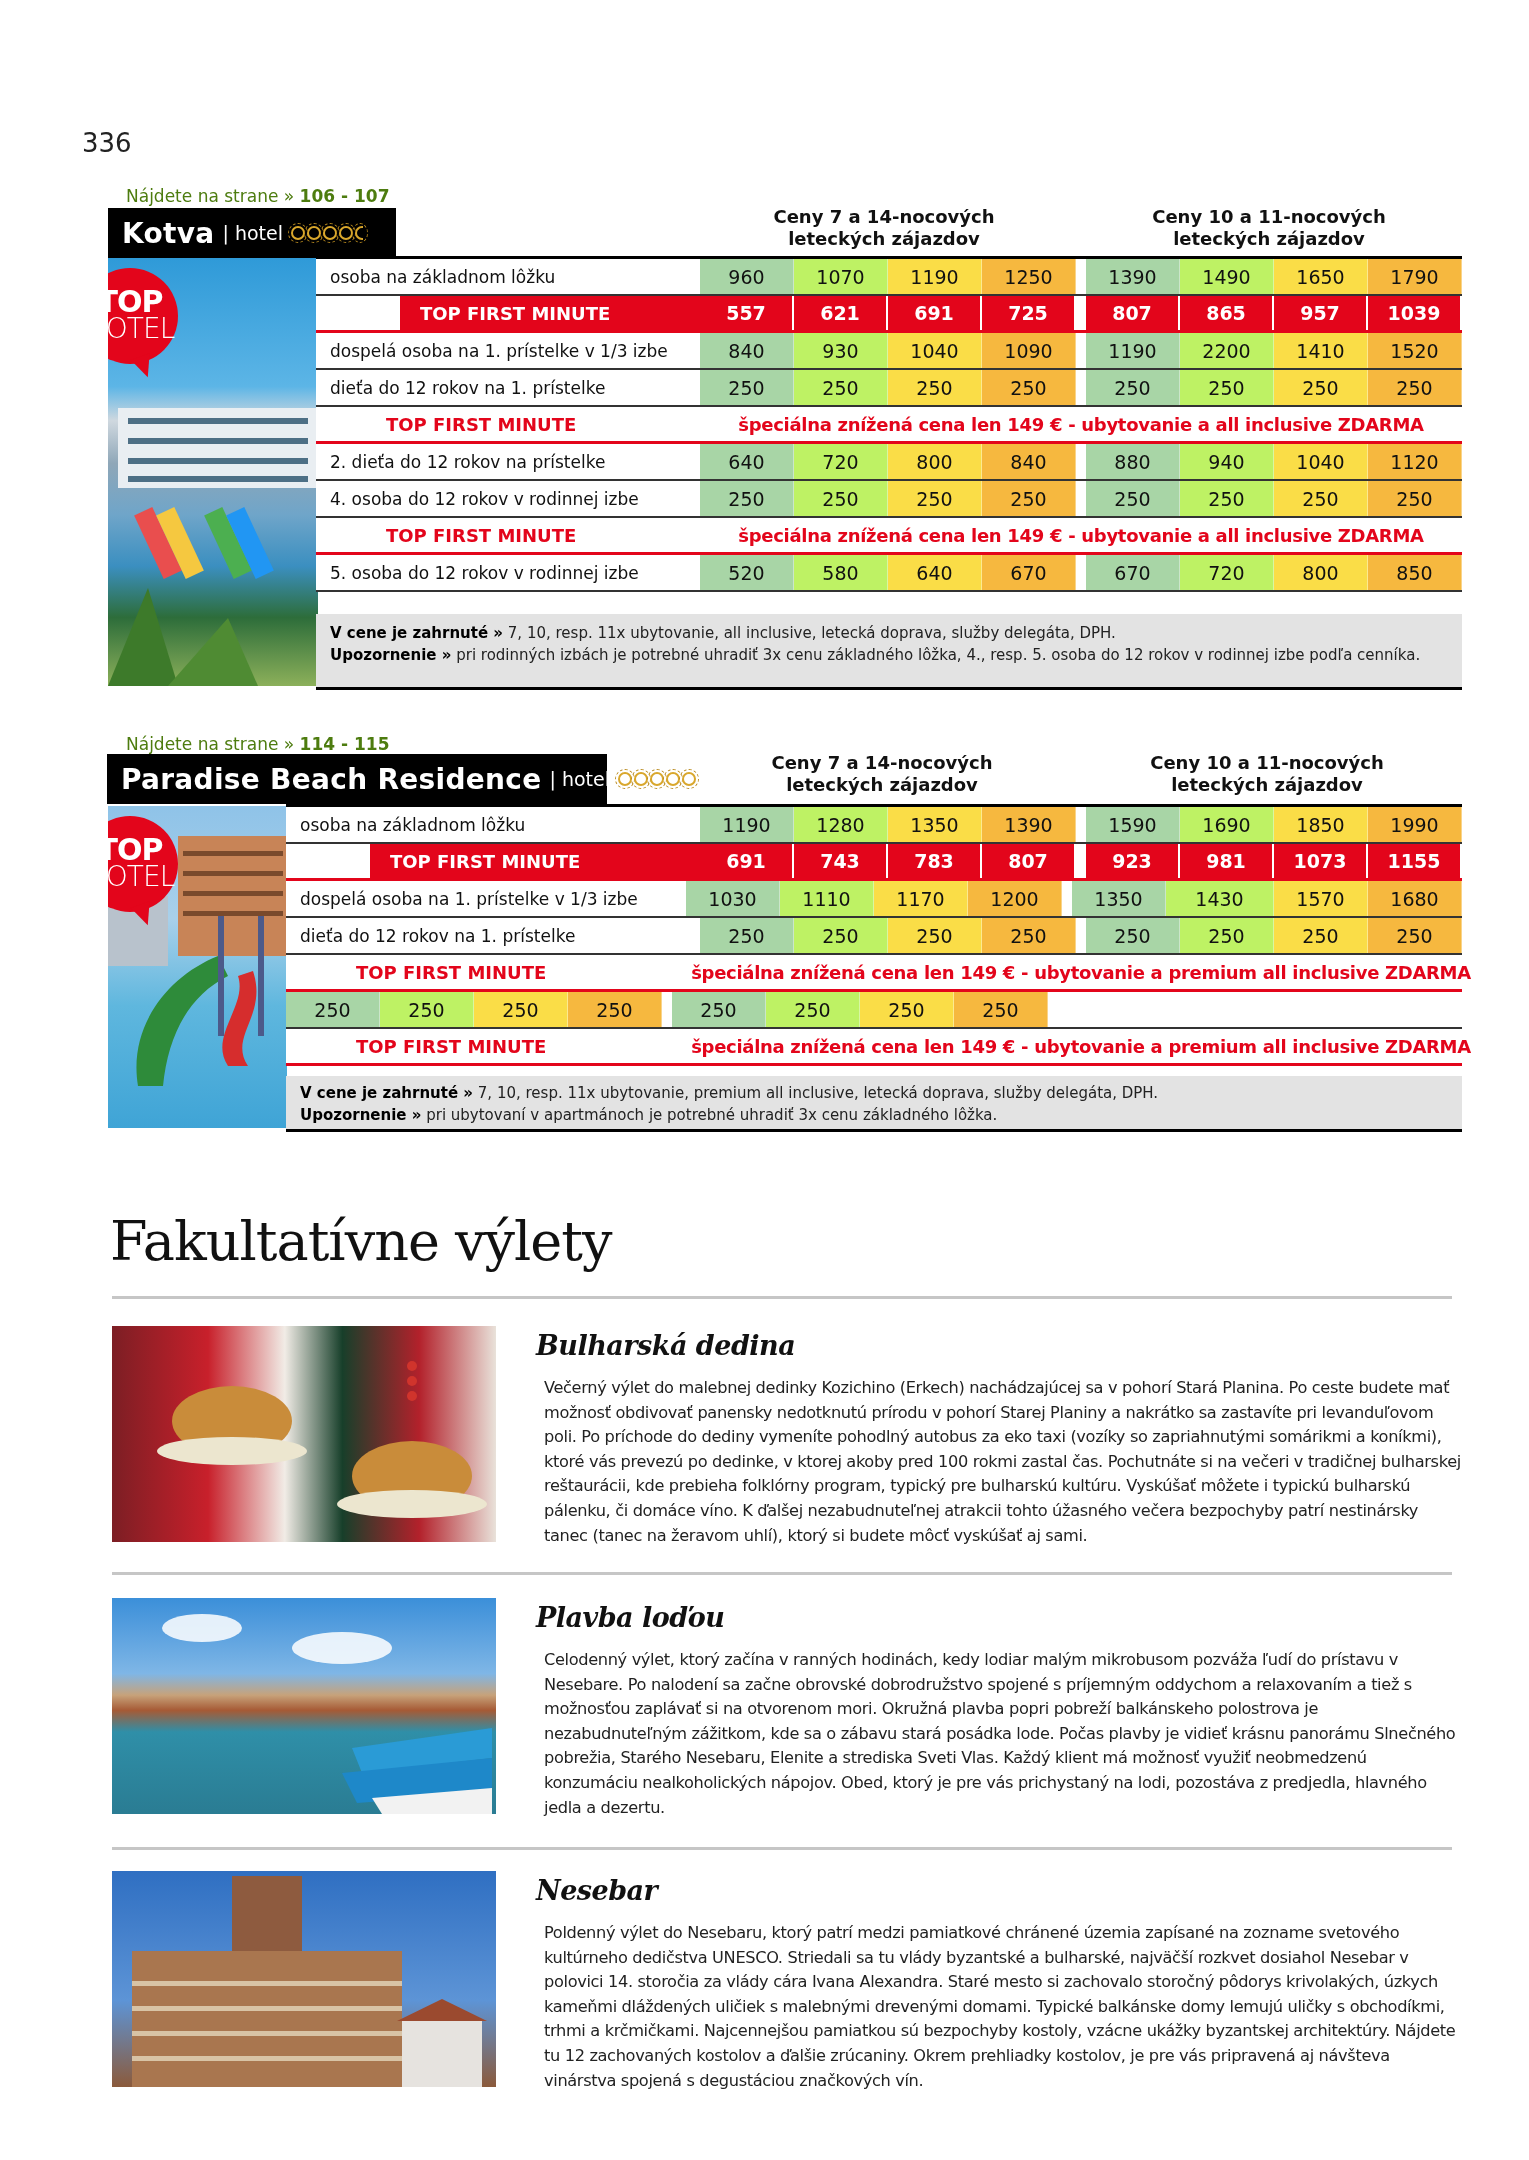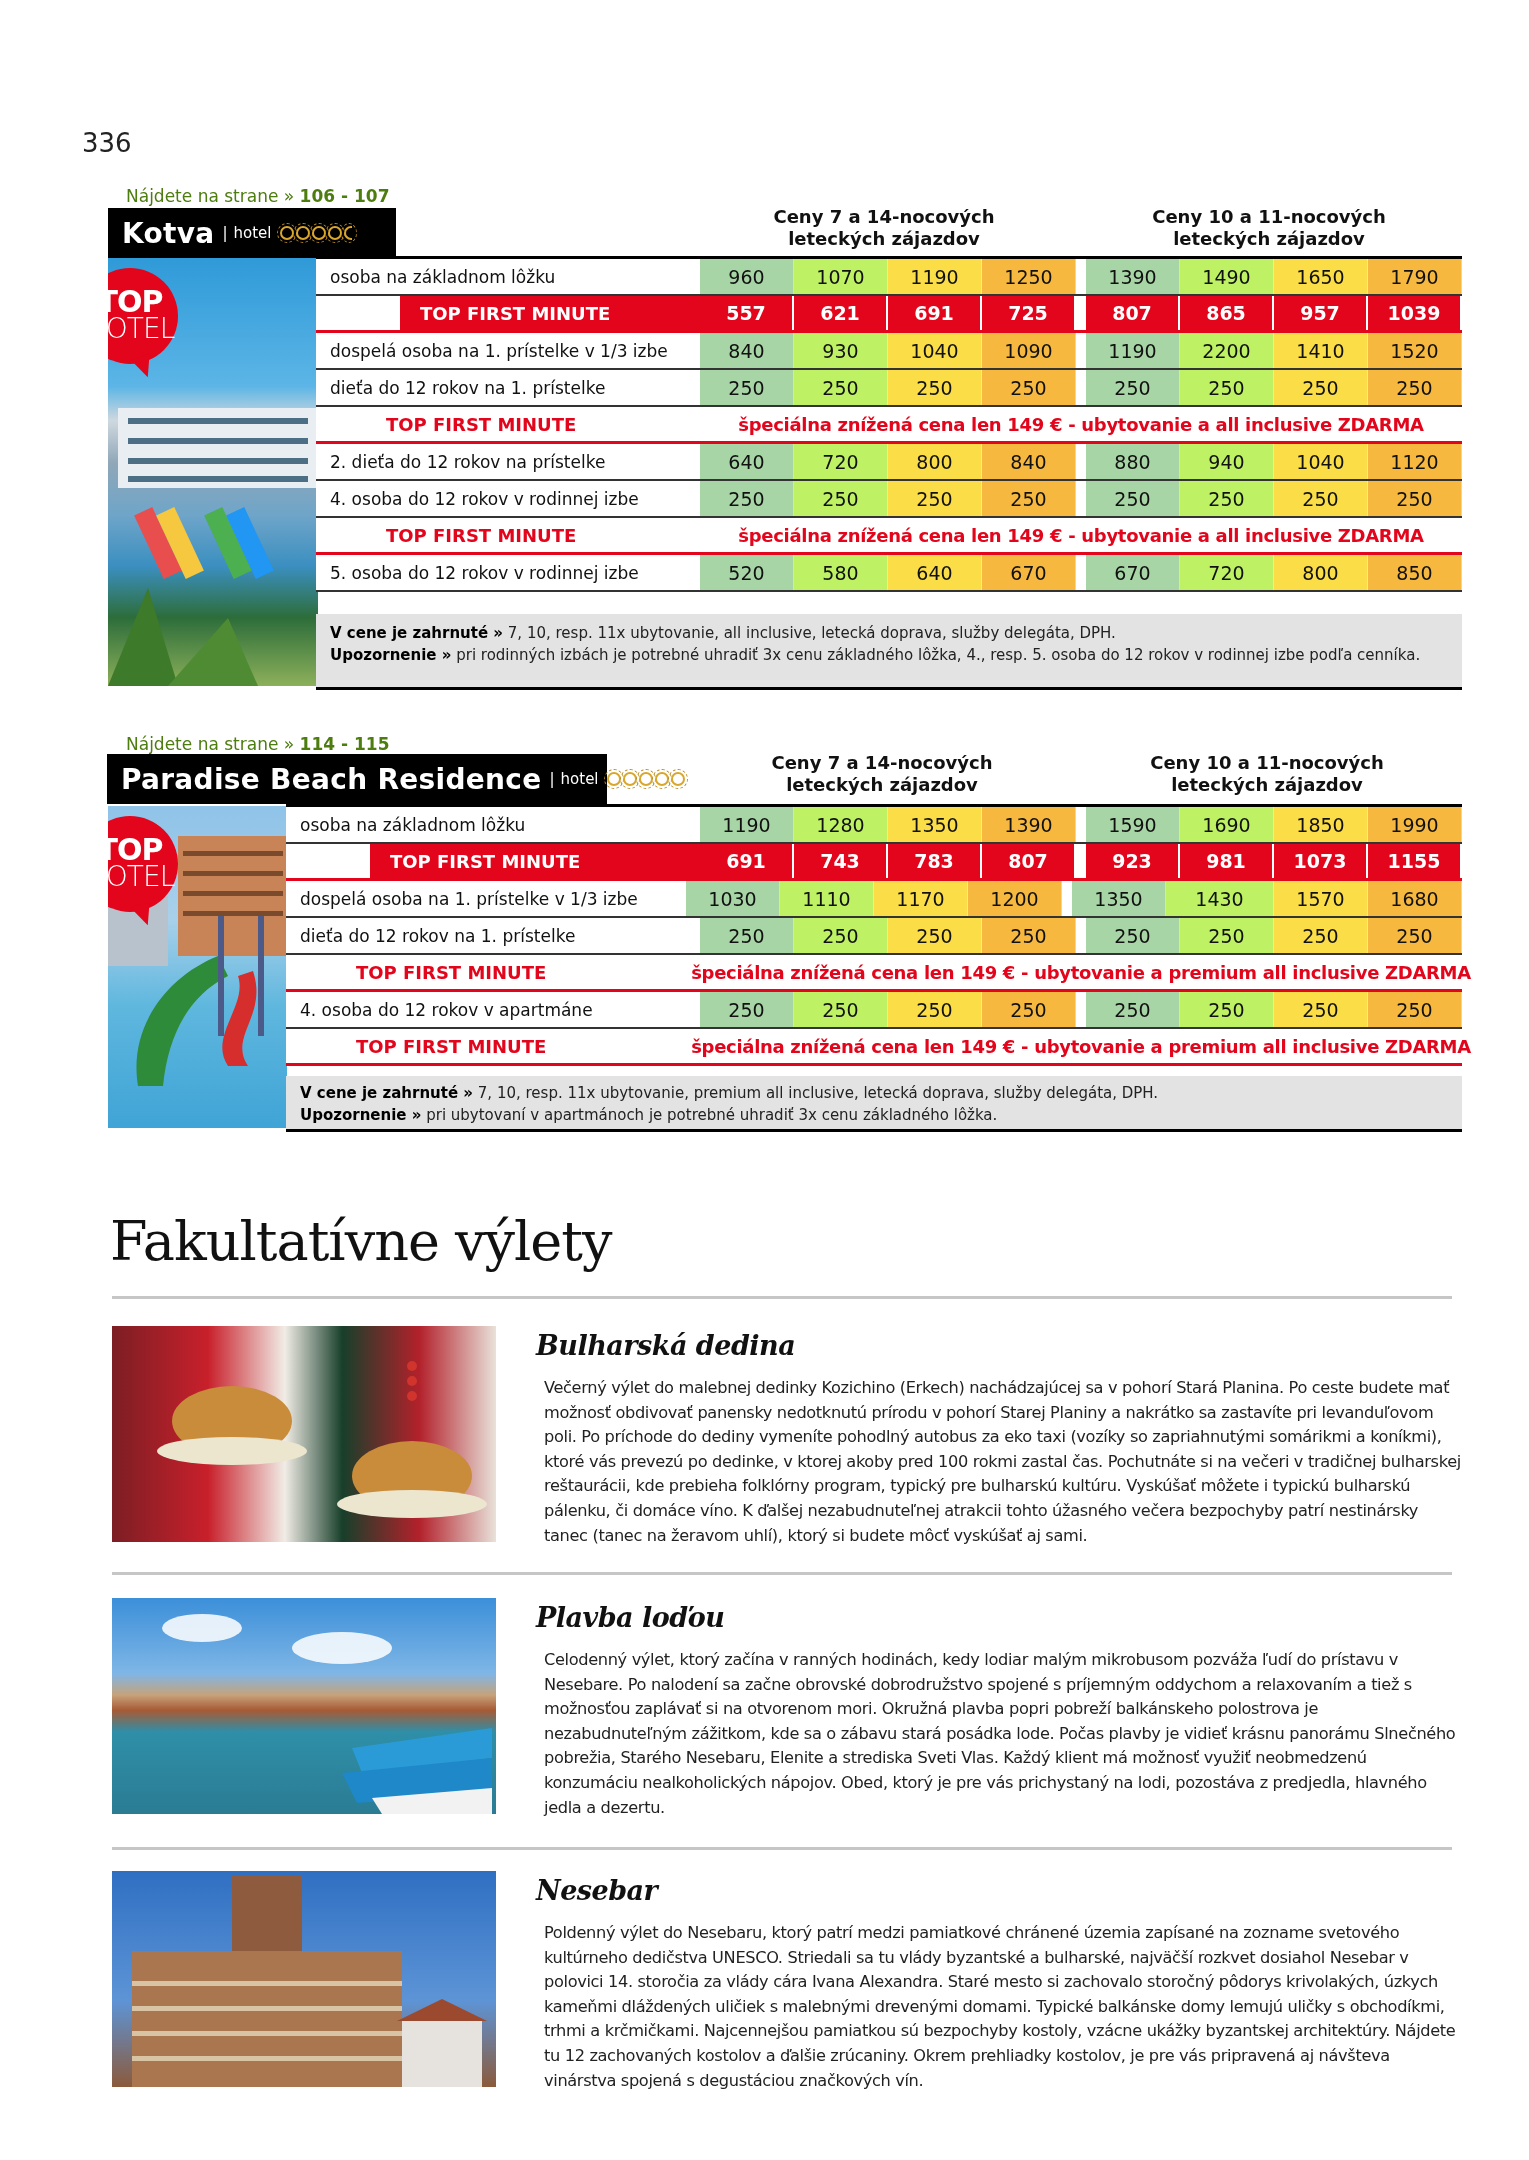--- a/index.html
+++ b/index.html
@@ -7,21 +7,21 @@
   body { position: relative; font-family: "Liberation Sans", sans-serif; color: #111; overflow: hidden; }
 
   .page-number { position: absolute; left: 82px; top: 128px; font-size: 26px; color: #222; font-family: "DejaVu Sans", sans-serif; }
 
   
   .hotel { position: absolute; left: 108px; width: 1354px; }
   .find-on { position: absolute; left: 18px; font-size: 17px; color: #4d7c0f; font-family: "DejaVu Sans", sans-serif; }
   .find-on b { font-weight: 700; }
   .hotel-title { position: absolute; left: 0; height: 50px; background: #000; color: #fff; display: flex; align-items: center; padding-left: 14px; white-space: nowrap; }
   .hotel-name { font-weight: 700; font-size: 28px; letter-spacing: 0.3px; font-family: "DejaVu Sans", sans-serif; }
-  .hotel-type { font-size: 15px; margin-left: 8px; font-family: "DejaVu Sans", sans-serif; }
+  .hotel-type { font-size: 19px; margin-left: 8px; font-family: "DejaVu Sans", sans-serif; }
   .hotel-type .sep { margin-right: 6px; }
   .stars { display: inline-flex; margin-left: 8px; gap: 2px; align-items: center; }
   .sun { width: 14px; height: 14px; border-radius: 50%; border: 2px solid #d9a72c; position: relative; }
   .sun::before { content: ""; position: absolute; left: -5px; top: -5px; right: -5px; bottom: -5px; border-radius: 50%; border: 1px dashed #b98a1e; }
   .sun.half { width: 8px; border-radius: 8px 0 0 8px; border-right: none; }
 
   .col-head { position: absolute; text-align: center; font-weight: 700; font-size: 18px; line-height: 22px; font-family: "DejaVu Sans", sans-serif; }
 
   .photo { position: absolute; left: 0; overflow: hidden; }
   .badge { position: absolute; left: -24px; width: 96px; height: 96px; border-radius: 50% 50% 50% 50%; background: #e3051b; color: #fff; text-align: center; font-family: "DejaVu Sans", sans-serif; }
@@ -334,21 +334,20 @@
           <div class="cell c1" style="width: 94px;">250</div>
           <div class="cell c2" style="width: 94px;">250</div>
           <div class="cell c3" style="width: 94px;">250</div>
         </div>
       </div>
       <div class="prow special">
         <div class="label" style="width: 414px;">TOP FIRST MINUTE</div>
         <div class="msg" style="width: 762px;">špeciálna znížená cena len 149 € - ubytovanie a premium all inclusive ZDARMA</div>
       </div>
       <div class="prow">
-        <div class="label" style="width: 414px;">4. osoba do 12 rokov v apartmáne</div>
         <div class="cells">
           <div class="cell c0" style="width: 94px;">250</div>
           <div class="cell c1" style="width: 94px;">250</div>
           <div class="cell c2" style="width: 94px;">250</div>
           <div class="cell c3" style="width: 94px;">250</div>
           <div class="gap"></div>
           <div class="cell c0" style="width: 94px;">250</div>
           <div class="cell c1" style="width: 94px;">250</div>
           <div class="cell c2" style="width: 94px;">250</div>
           <div class="cell c3" style="width: 94px;">250</div>

